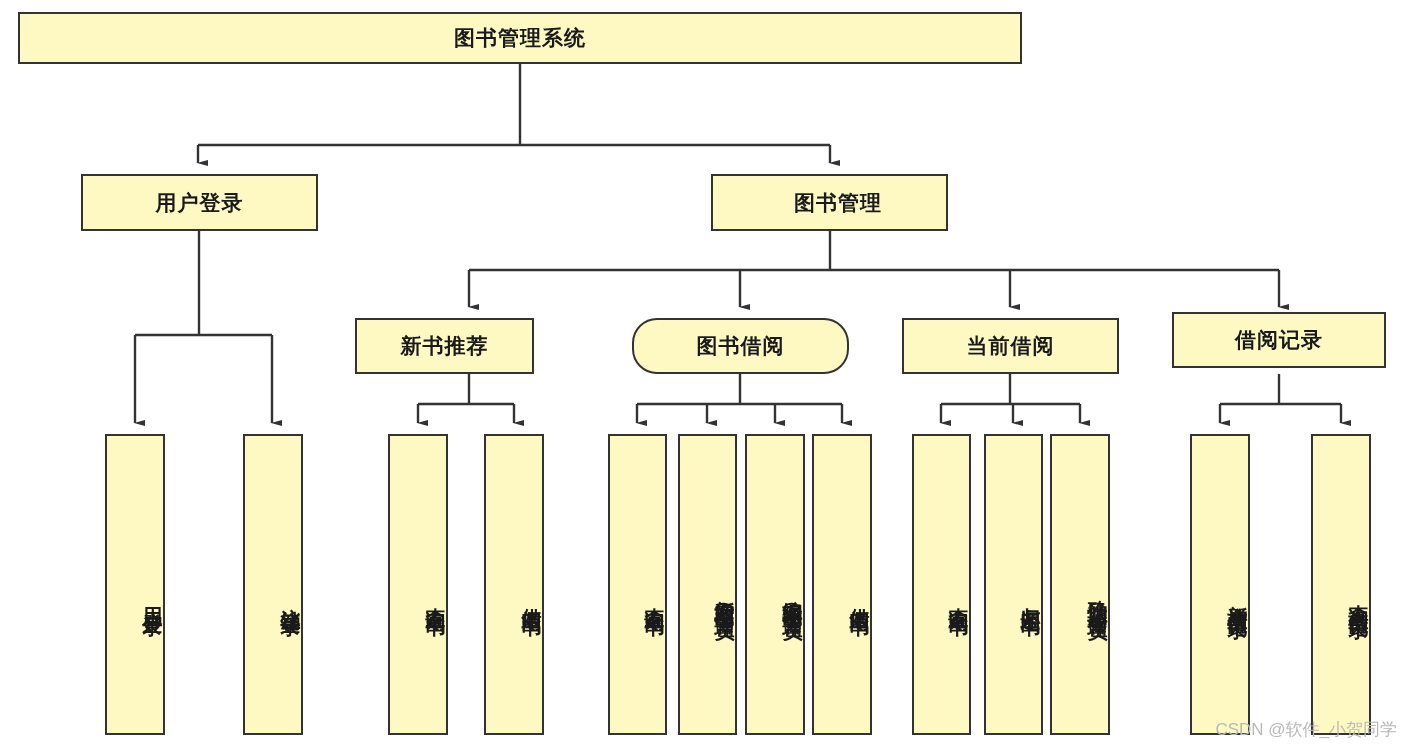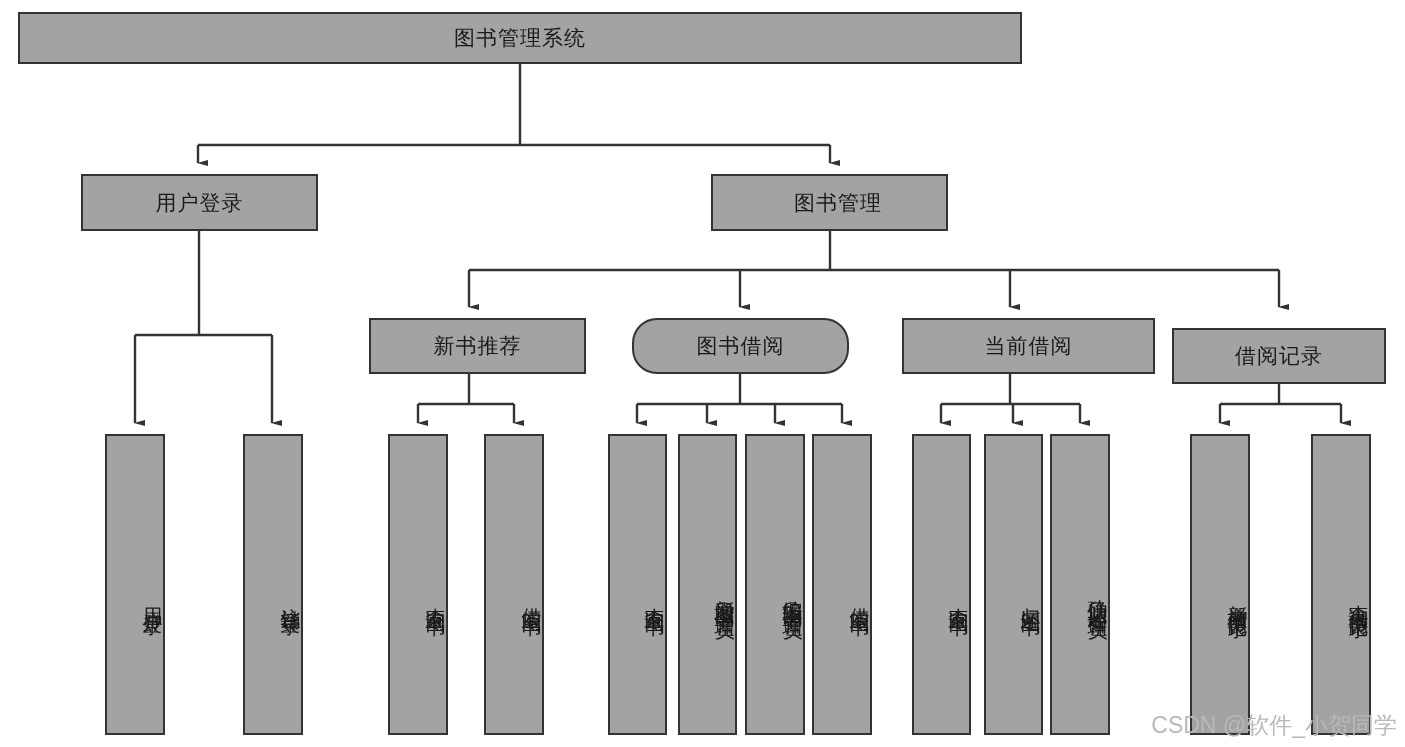--- a/index.html
+++ b/index.html
@@ -1,28 +1,28 @@
 <!DOCTYPE html>
 <html><head>
 <meta charset="utf-8">
 <style>
   html,body{margin:0;padding:0;background:#ffffff;}
   body{width:1405px;height:747px;overflow:hidden;
        font-family:"Liberation Sans","DejaVu Sans",sans-serif;}
   #stage{position:relative;width:1405px;height:747px;background:#ffffff;}
   svg#edges{position:absolute;left:0;top:0;width:1405px;height:747px;}
-  .node{position:absolute;box-sizing:border-box;background:#a3a3a3;
+  .node{position:absolute;box-sizing:border-box;background:#fef9c3;
         border:2px solid #333333;display:flex;align-items:center;
-        justify-content:center;color:#1a1a1a;}
+        justify-content:center;color:#1a1a1a;font-weight:bold;}
   .node.h{font-size:21px;letter-spacing:1px;}
   .node.v{writing-mode:vertical-rl;text-orientation:upright;
           font-size:20px;letter-spacing:3px;padding-top:26px;
           align-items:flex-start;justify-content:center;line-height:1;}
   .node.v span{writing-mode:vertical-rl;text-orientation:upright;}
-  #watermark{position:absolute;right:8px;bottom:6px;font-size:23px;
+  #watermark{position:absolute;right:8px;bottom:6px;font-size:17px;
              color:#b9b9b9;white-space:nowrap;}
 </style>
 </head>
 <body>
 
 <div id="stage">
 
   <svg id="edges" viewBox="0 0 1405 747" xmlns="http://www.w3.org/2000/svg">
     <defs>
       <marker id="arrow" markerWidth="10" markerHeight="12" refX="3" refY="10" orient="auto" markerUnits="userSpaceOnUse">
@@ -79,30 +79,30 @@
 
   <div id="level2-layer">
       <div class="node h" style="left: 81px; top: 174px; width: 237px; height: 57px;">
         <span>用户登录</span>
       </div>
       <div class="node h" style="left: 711px; top: 174px; width: 237px; height: 57px; padding-left: 17px;">
         <span>图书管理</span>
       </div>
     </div>
   <div id="level3-layer">
-      <div class="node h" style="left: 369px; top: 318px; width: 217px; height: 56px;">
+      <div class="node h" style="left: 355px; top: 318px; width: 179px; height: 56px;">
         <span>新书推荐</span>
       </div>
       <div class="node h" style="left: 632px; top: 318px; width: 217px; height: 56px; border-radius: 25px;">
         <span>图书借阅</span>
       </div>
-      <div class="node h" style="left: 902px; top: 318px; width: 253px; height: 56px; text-align: right;">
+      <div class="node h" style="left: 902px; top: 318px; width: 217px; height: 56px; text-align: right;">
         <span>当前借阅</span>
       </div>
-      <div class="node h" style="left: 1172px; top: 328px; width: 214px; height: 56px;">
+      <div class="node h" style="left: 1172px; top: 312px; width: 214px; height: 56px;">
         <span>借阅记录</span>
       </div>
     </div>
   <div id="leaf-layer">
       <div class="node v" style="left: 105px; top: 434px; width: 60px; height: 301px;">
         <span>用户登录</span>
       </div>
       <div class="node v" style="left: 243px; top: 434px; width: 60px; height: 301px;">
         <span>注销登录</span>
       </div>

